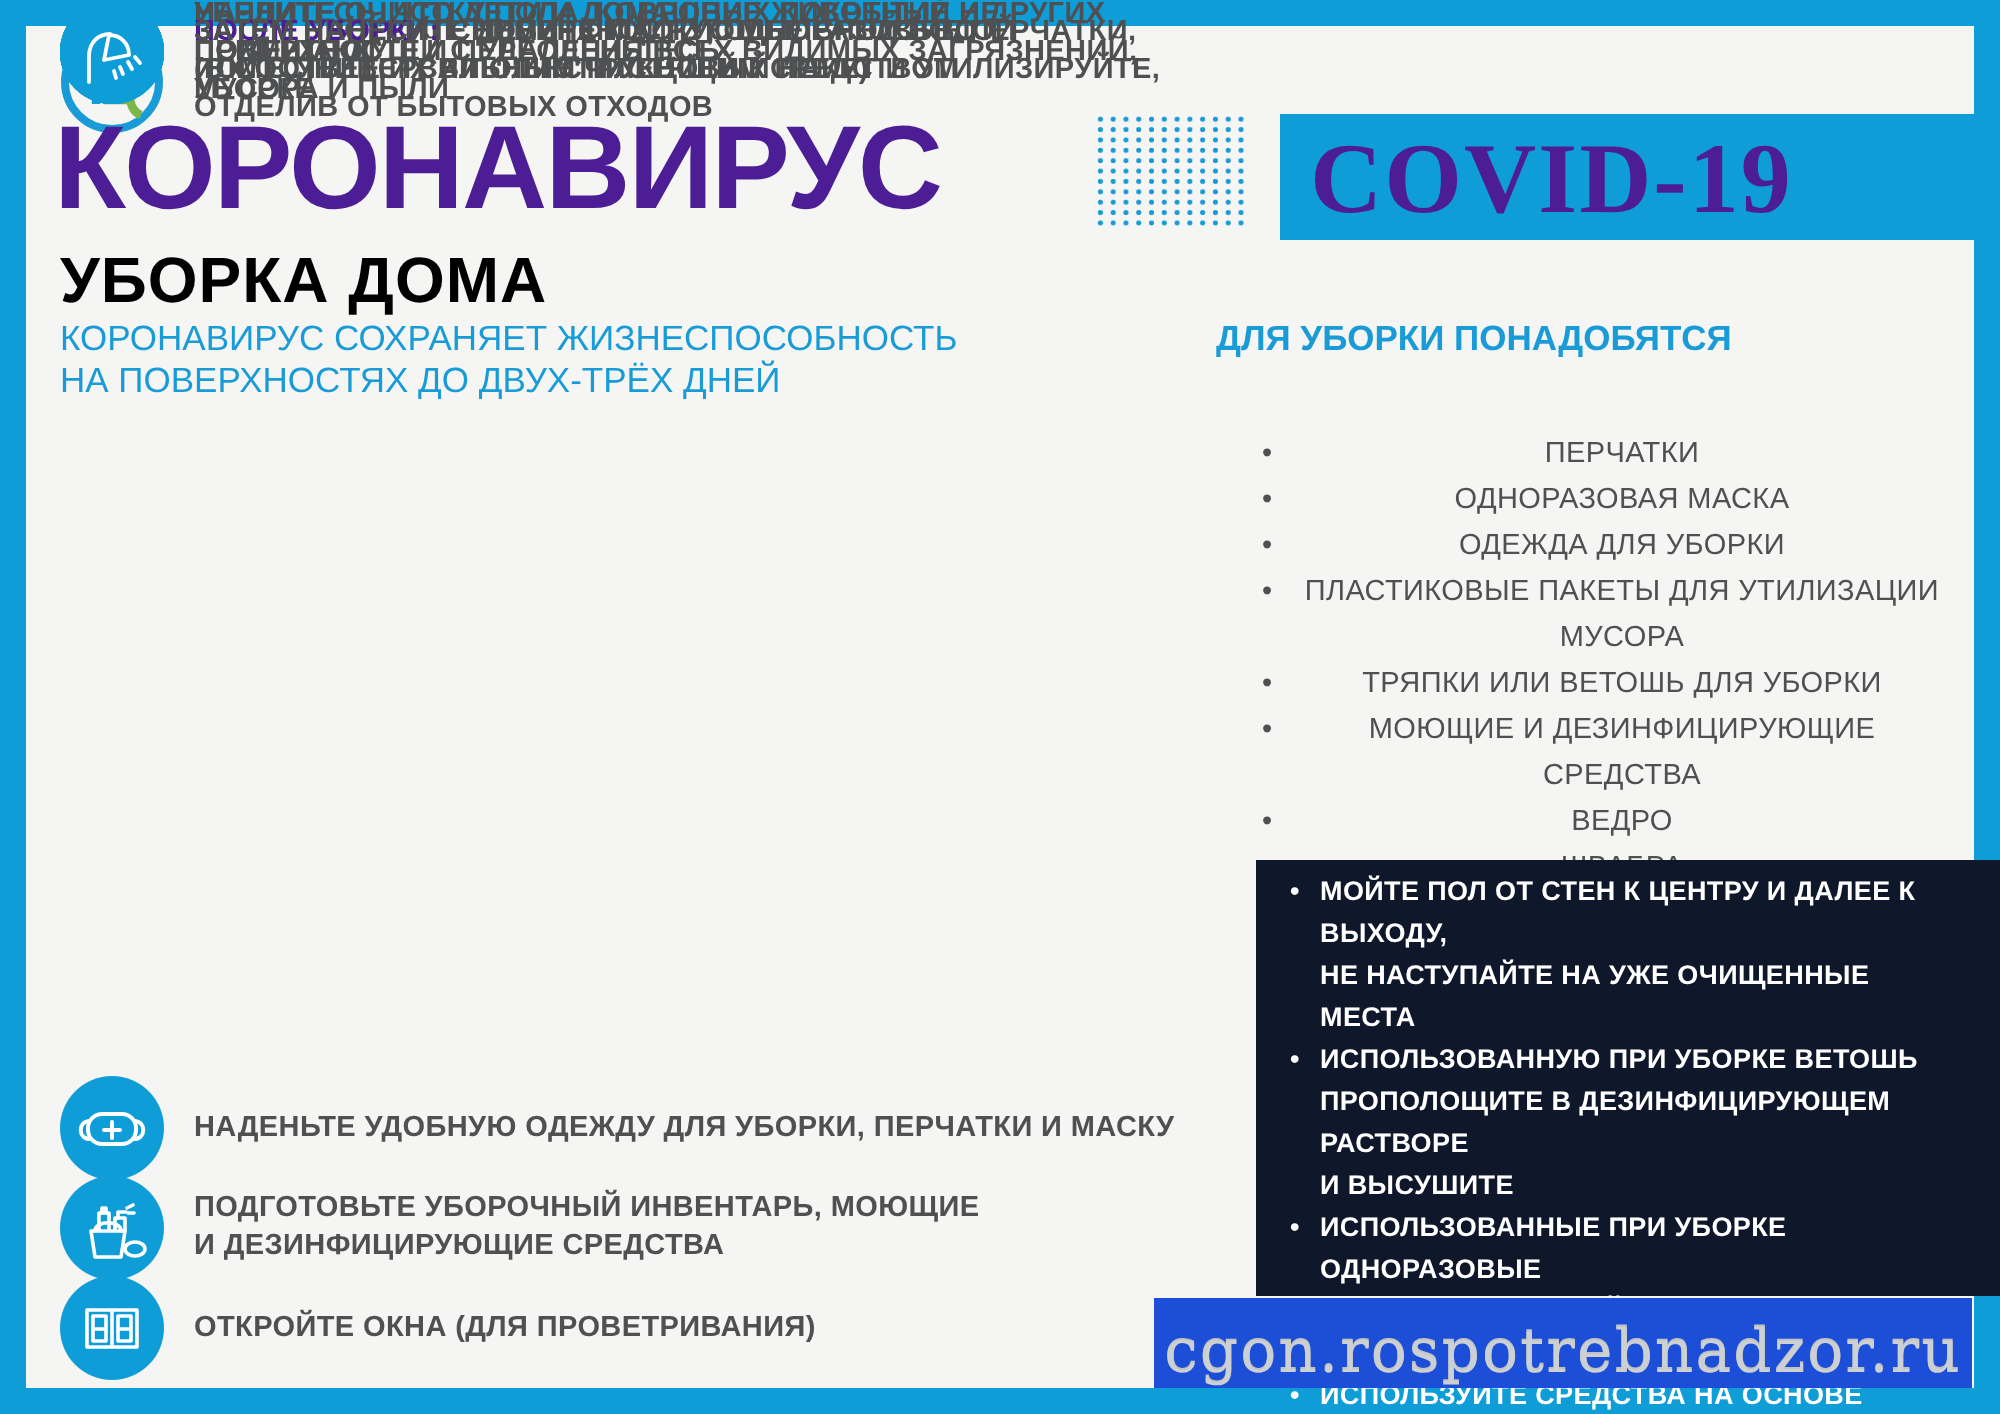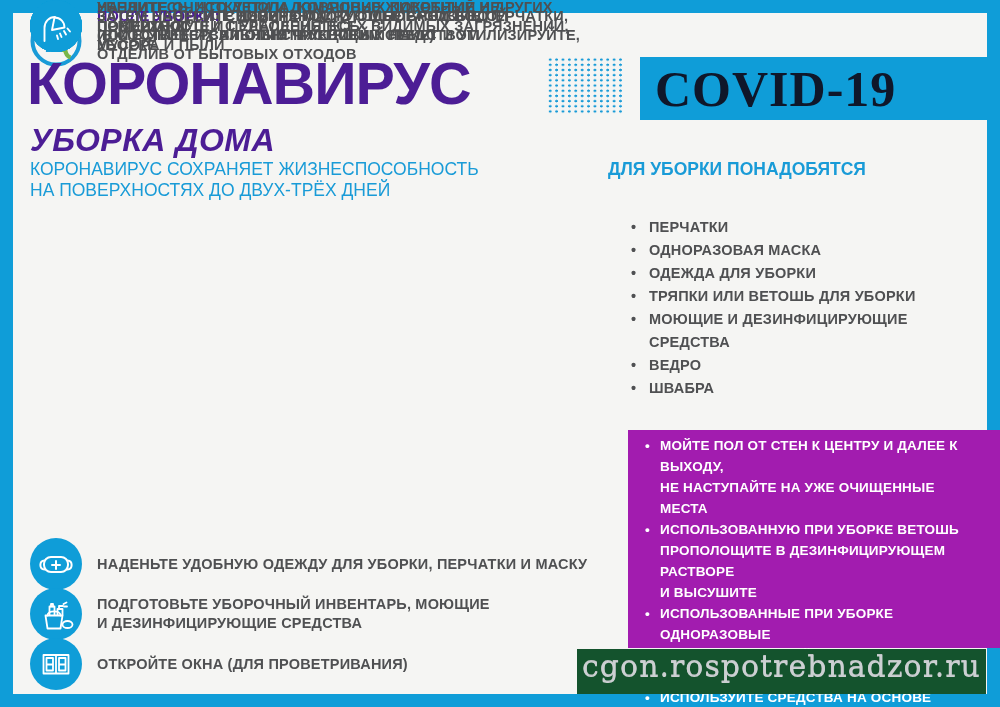--- a/index.html
+++ b/index.html
@@ -5,63 +5,63 @@
   html,body{margin:0;padding:0;background:#e8e8e8;}
   .poster{position:relative;width:1000px;height:707px;background:#0f9dd8;
     font-family:"Liberation Sans",sans-serif;overflow:hidden;}
   .paper{position:absolute;left:13px;top:13px;right:13px;bottom:13px;background:#f5f5f3;}
 
   
   .logo{position:absolute;left:28px;top:13px;}
   .title{position:absolute;left:27px;top:55px;font-size:59px;font-weight:bold;
     color:#4c1d95;letter-spacing:-1px;line-height:1;}
   .subtitle{position:absolute;left:30px;top:124px;font-size:32px;font-weight:bold;
-    color:#4c1d95;letter-spacing:.5px;line-height:1;font-style:italic;}
+    color:#000000;letter-spacing:.5px;line-height:1;}
   .lead{position:absolute;left:30px;top:159px;font-size:17.5px;font-weight:normal;
     color:#199bd7;line-height:21px;white-space:pre-line;}
 
   .dots{position:absolute;left:547px;top:57px;width:78px;height:57px;
     background-image:radial-gradient(circle,#199bd7 1.1px,rgba(0,0,0,0) 1.45px);
     background-size:6.4px 5.2px;}
   .banner{position:absolute;left:640px;top:57px;right:0;height:63px;background:#0f9dd8;
     display:flex;align-items:center;}
-  .banner span{color:#0f172a;font-family:"Liberation Serif",serif;font-weight:bold;
+  .banner span{color:#4c1d95;font-family:"Liberation Serif",serif;font-weight:bold;
     font-size:50px;padding-left:15px;letter-spacing:1px;}
 
   
   .step{position:absolute;left:30px;width:565px;display:flex;align-items:center;
     gap:15px;height:52px;}
   .step svg{flex:0 0 52px;}
   .step .txt{font-size:14.5px;font-weight:bold;color:#4f5052;line-height:19px;
     white-space:pre-line;letter-spacing:.2px;}
   .lead8{color:#4c1d95;margin-right:.35em;}
   .step:nth-of-type(1){top:217px}.step:nth-of-type(2){top:268px}
   .step:nth-of-type(3){top:325px}.step:nth-of-type(4){top:375px}
   .step:nth-of-type(5){top:426px}.step:nth-of-type(6){top:482px}
   .step:nth-of-type(7){top:538px}.step:nth-of-type(8){top:588px}
   .step:nth-of-type(9){top:638px}
 
   
   .supplies-heading{position:absolute;left:608px;top:159px;font-size:17.5px;
     font-weight:bold;color:#199bd7;line-height:21px;}
   .supplies{position:absolute;left:628px;top:216px;width:345px;list-style:none;
     margin:0;padding:0;}
-  .supplies li{position:relative;padding-left:21px;font-size:14.5px;font-weight:bold;
-    color:#4f5052;line-height:23px;white-space:pre-line;letter-spacing:.2px;}
+  .supplies li{position:relative;padding-left:21px;font-size:14.5px;font-weight:normal;
+    color:#4f5052;line-height:23px;white-space:pre-line;letter-spacing:.2px;text-align:center;}
   .supplies li::before{content:"\2022";position:absolute;left:3px;}
 
-  .tips{position:absolute;left:628px;top:430px;right:0;height:218px;background:#a21caf;
+  .tips{position:absolute;left:628px;top:430px;right:0;height:218px;background:#0f172a;
     box-sizing:border-box;padding:5px 14px 0 12px;}
   .tips ul{list-style:none;margin:0;padding:0;}
   .tips li{position:relative;padding-left:20px;font-size:13.5px;font-weight:bold;
     color:#ffffff;line-height:21px;white-space:pre-line;letter-spacing:.2px;}
   .tips li::before{content:"\2022";position:absolute;left:5px;}
 
   .watermark{position:absolute;left:577px;right:14px;top:649px;height:45px;
-    background:#14532d;display:flex;align-items:flex-start;justify-content:center;}
+    background:#1d4ed8;display:flex;align-items:flex-end;justify-content:center;}
   .watermark span{font-family:"DejaVu Serif",serif;font-size:30px;color:#ccd0d2;
     letter-spacing:1px;text-shadow:0 -1px 0 #bfc3c5;}
 
   .icn{display:block;}
 </style>
 </head>
 <body>
 
 <div class="poster">
   <div class="paper"></div>
@@ -216,20 +216,22 @@
     </svg>
     <div class="txt">ЗАТЕМ НАНЕСИТЕ ДЕЗИНФИЦИРУЮЩЕЕ СРЕДСТВО
 (В СООТВЕТСТВИИ С ИНСТРУКЦИЕЙ К НЕМУ)</div>
   </div>
 
   <div class="supplies-heading">ДЛЯ УБОРКИ ПОНАДОБЯТСЯ</div>
   <ul class="supplies">
     <li>ПЕРЧАТКИ</li>
     <li>ОДНОРАЗОВАЯ МАСКА</li>
     <li>ОДЕЖДА ДЛЯ УБОРКИ</li>
+    <li>ПЛАСТИКОВЫЕ ПАКЕТЫ ДЛЯ УТИЛИЗАЦИИ
+МУСОРА</li>
     <li>ТРЯПКИ ИЛИ ВЕТОШЬ ДЛЯ УБОРКИ</li>
     <li>МОЮЩИЕ И ДЕЗИНФИЦИРУЮЩИЕ СРЕДСТВА</li>
     <li>ВЕДРО</li>
     <li>ШВАБРА</li>
   </ul>
 
   <div class="tips">
     <ul>
       <li>МОЙТЕ ПОЛ ОТ СТЕН К ЦЕНТРУ И ДАЛЕЕ К ВЫХОДУ,
 НЕ НАСТУПАЙТЕ НА УЖЕ ОЧИЩЕННЫЕ МЕСТА</li>

